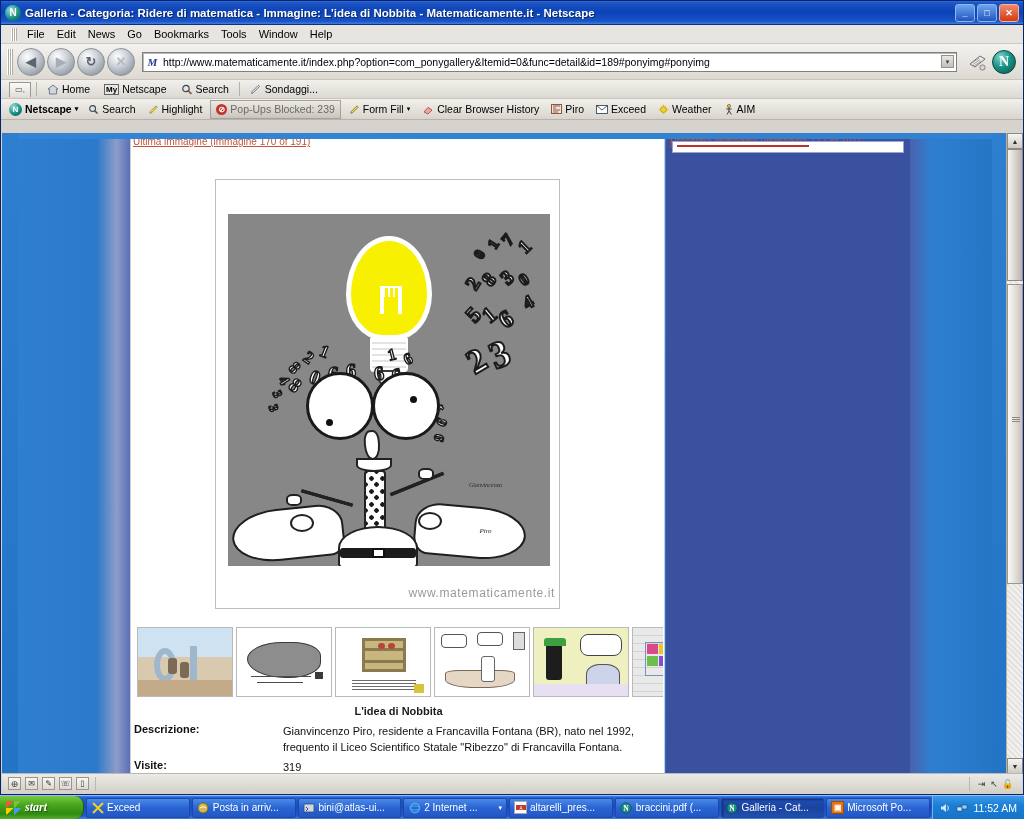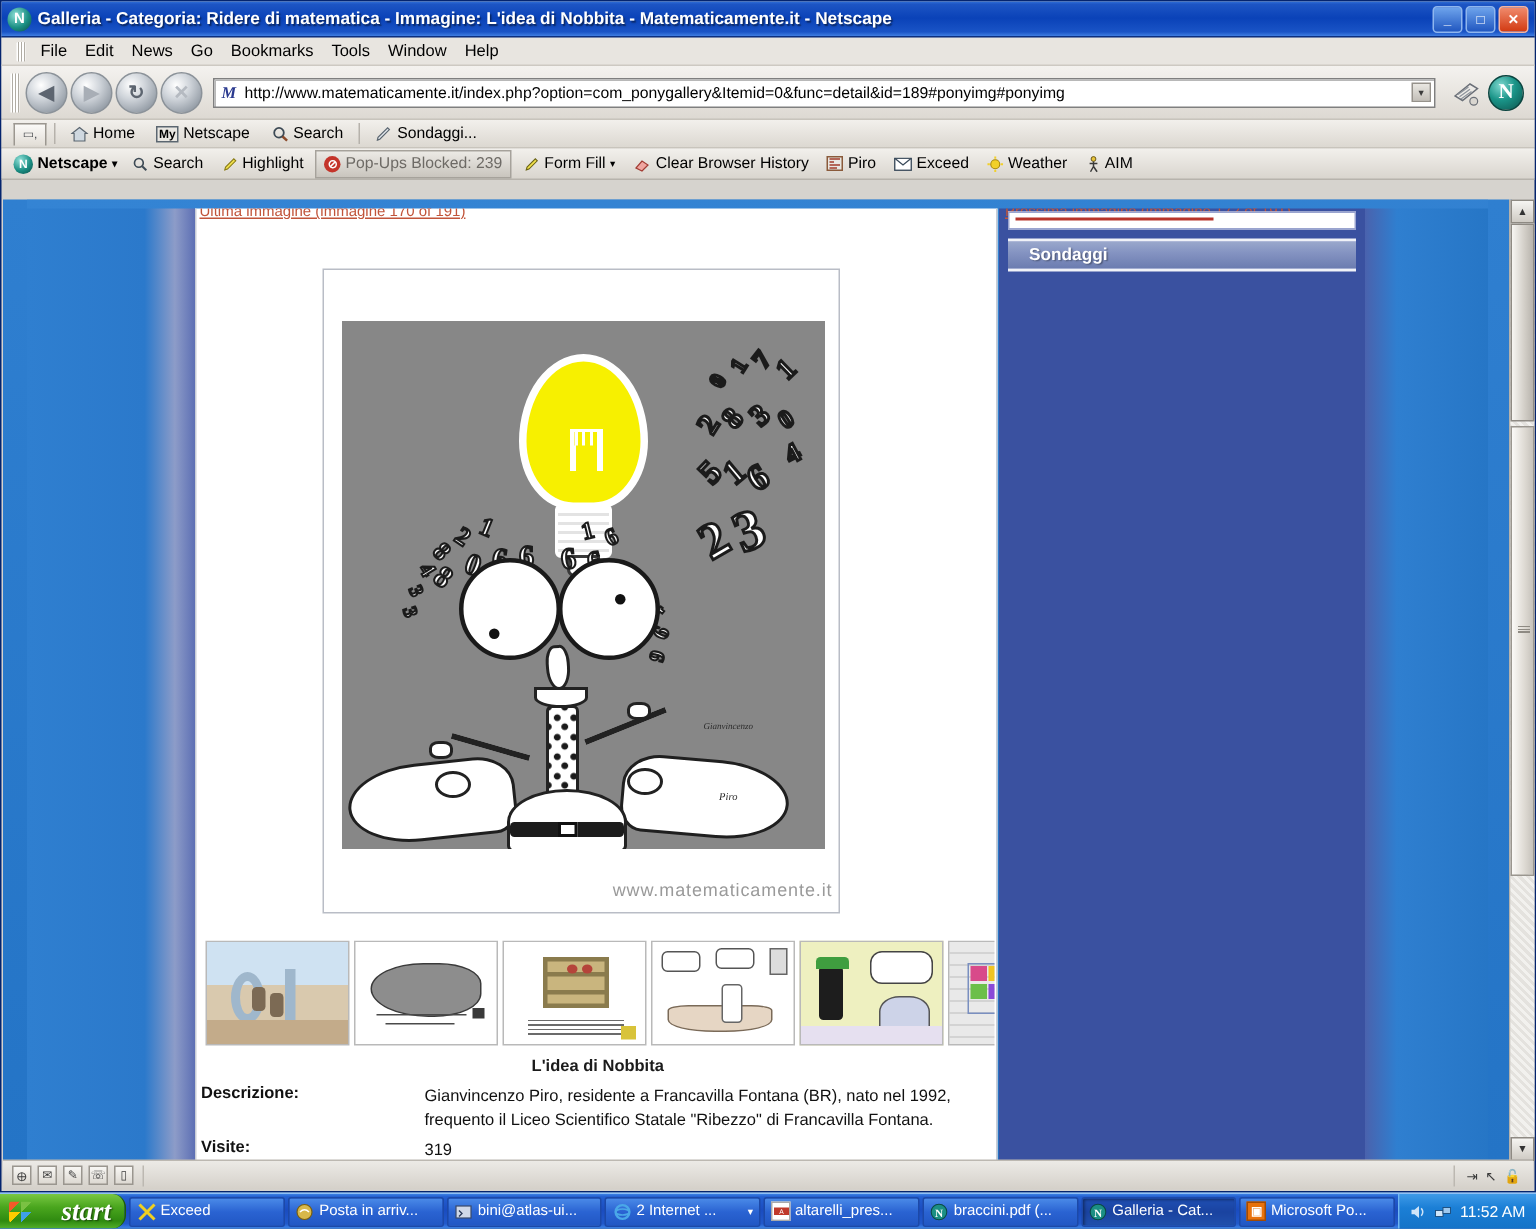--- a/index.html
+++ b/index.html
@@ -492,22 +492,22 @@
     position:absolute; left:0; bottom:0; width:1024px; height: 24px;
     background: linear-gradient(180deg,#3b80e4 0%, #245fd0 8%, #1a4cc0 46%, #2159ca 86%, #3f86e8 100%);
     border-top: 1px solid #8fc0f5;
     display:flex; align-items:stretch;
   }
   #startbtn {
     width: 84px;
     background: linear-gradient(180deg,#79c843 0%, #4aa61e 38%, #2f8a10 78%, #53b02a 100%);
     border-right:1px solid #1f5c08;
     border-radius: 0 9px 9px 0;
-    display:flex;align-items:center;gap:20px;padding-left:6px;
-    color:#fff;font-weight:bold;font-size:18px;
+    display:flex;align-items:center;gap:4px;padding-left:6px;
+    color:#fff;font-weight:bold;font-size:12px;
     font-family:"Liberation Serif", serif;
     font-style: italic;
     text-shadow:1px 1px 1px rgba(0,0,0,0.45);
   }
   #startbtn .flag {
     width:15px;height:14px;
     background:
       linear-gradient(135deg,#f35a29 0 50%, transparent 50%) no-repeat 0 0/8px 7px,
       linear-gradient(135deg,#7ac143 0 50%, transparent 50%) no-repeat 8px 0/7px 7px,
       linear-gradient(135deg,#ffcc00 0 50%, transparent 50%) no-repeat 0 7px/8px 7px,
@@ -864,23 +864,20 @@
         <div id="rightcol">
           <div class="cutlinks" style="left:-250px;width:500px;">
             <a class="cutlink" href="#" style="left:254px;">Prossima immagine (immagine 172 of 191)</a>
           </div>
           <div class="modbox" style="margin-top:2px;">
             <div class="mod-white">
               <div class="redline"></div>
             </div>
           </div>
           <div class="modspacer"></div>
-          <div class="modbox">
-            <div class="modhead">Sondaggi</div>
-          </div>
         </div>
 
       </div>
     </div>
 
     <div id="vscroll">
       <div class="sbtn">▲</div>
       <div id="vtrack">
         <div id="vthumb"></div>
         <div id="vthumb2">

